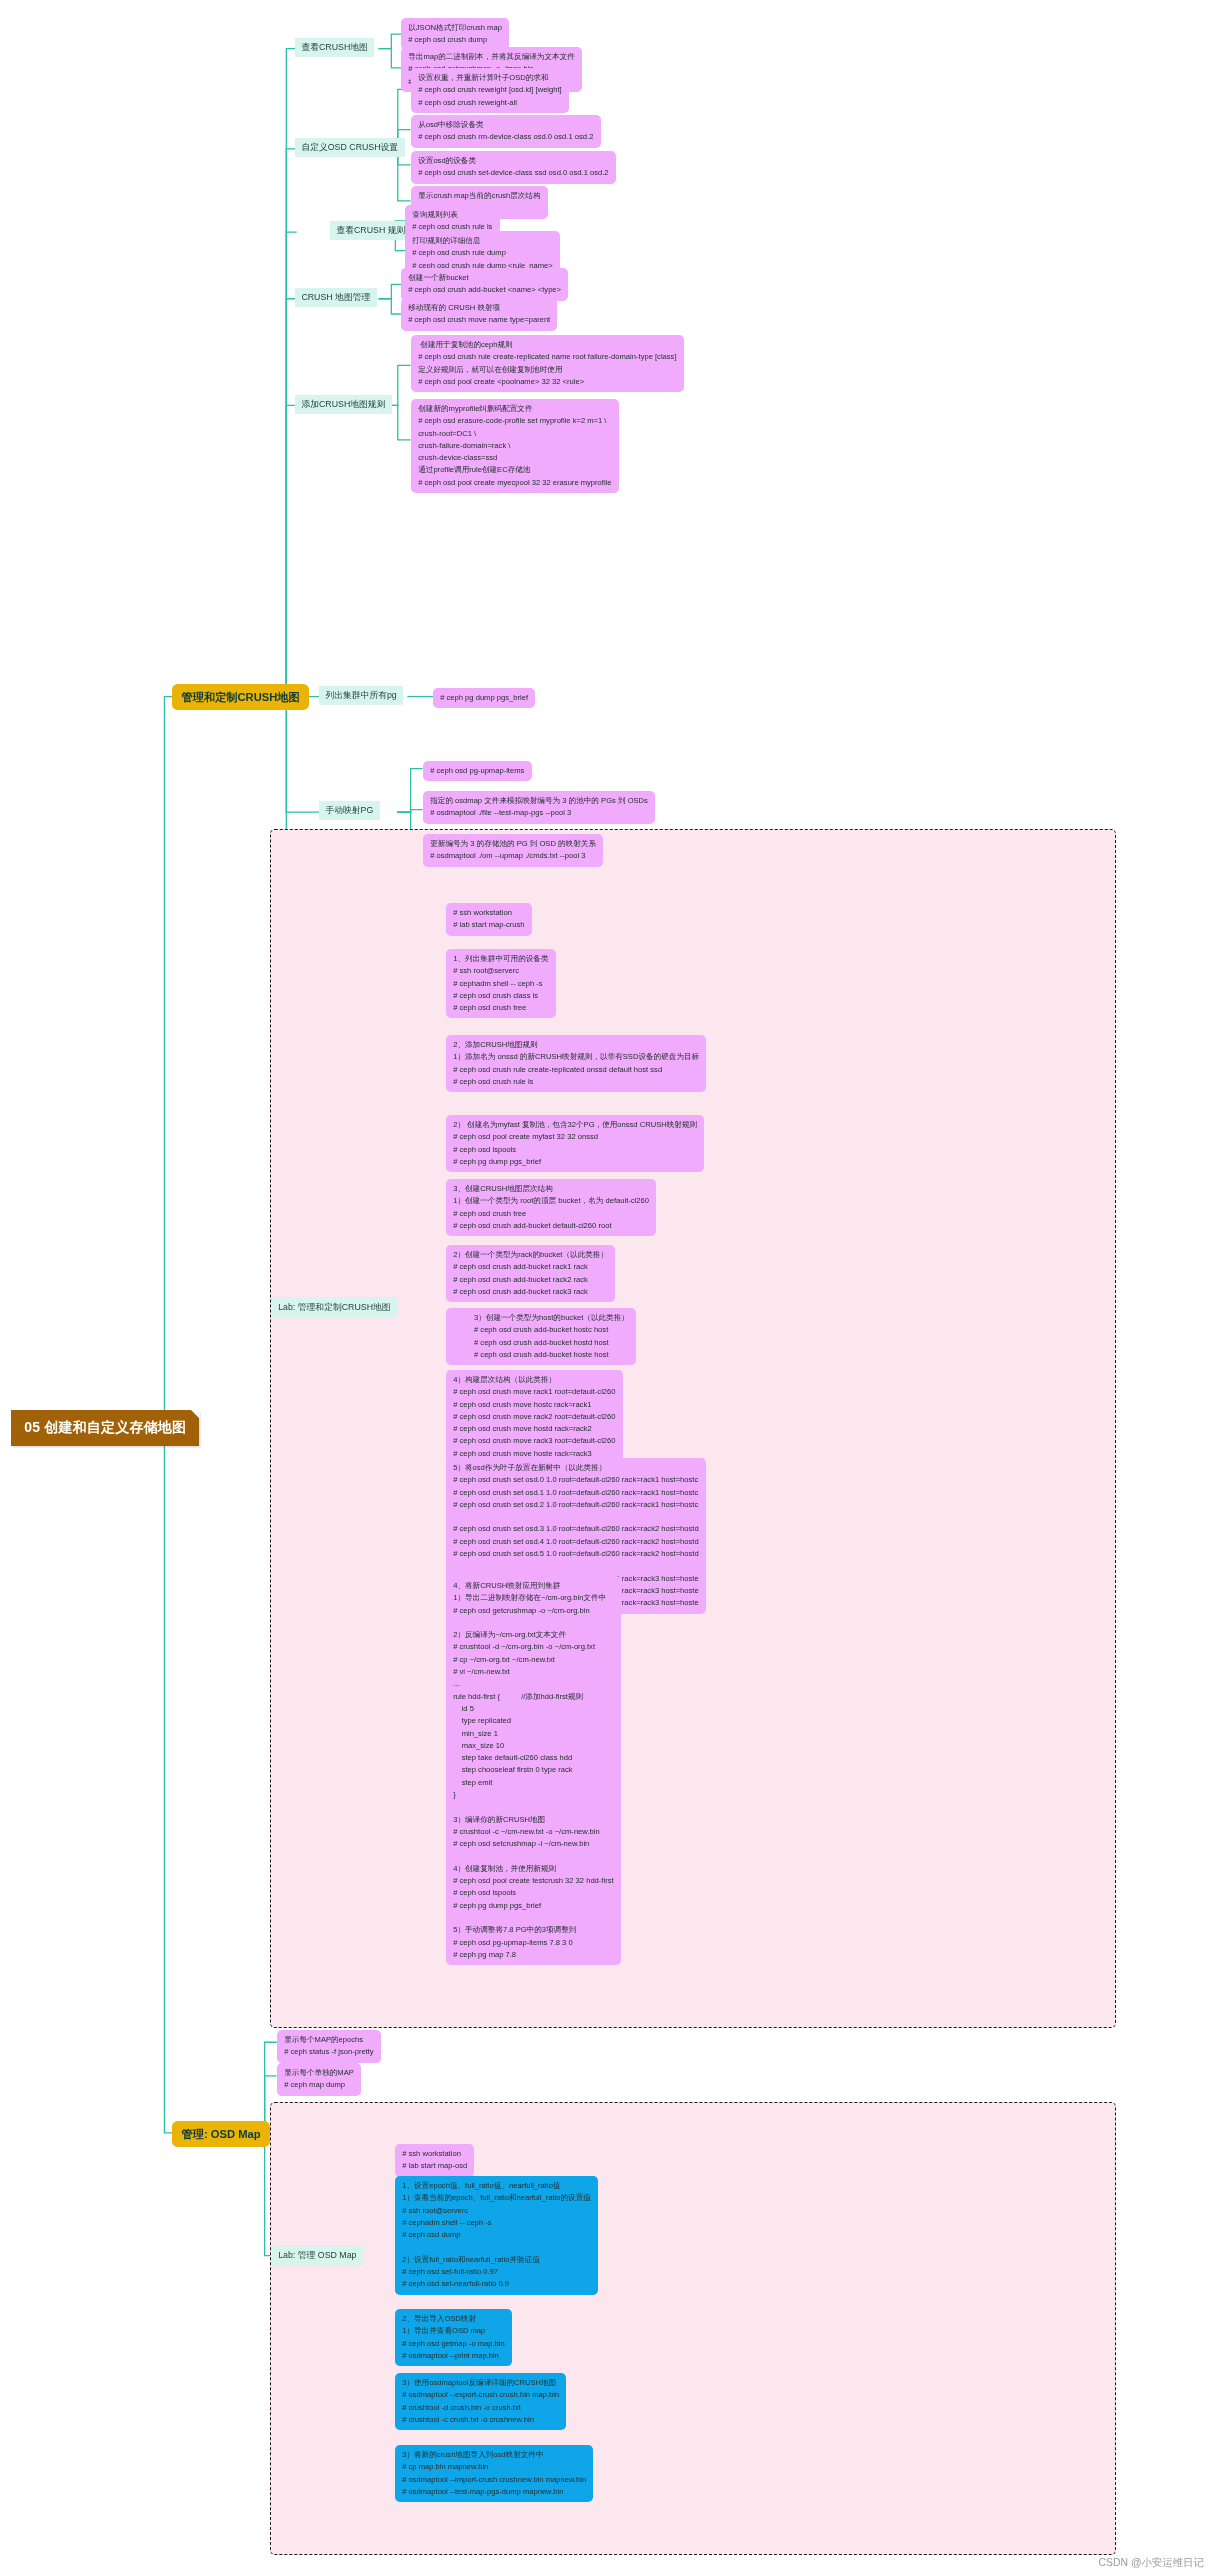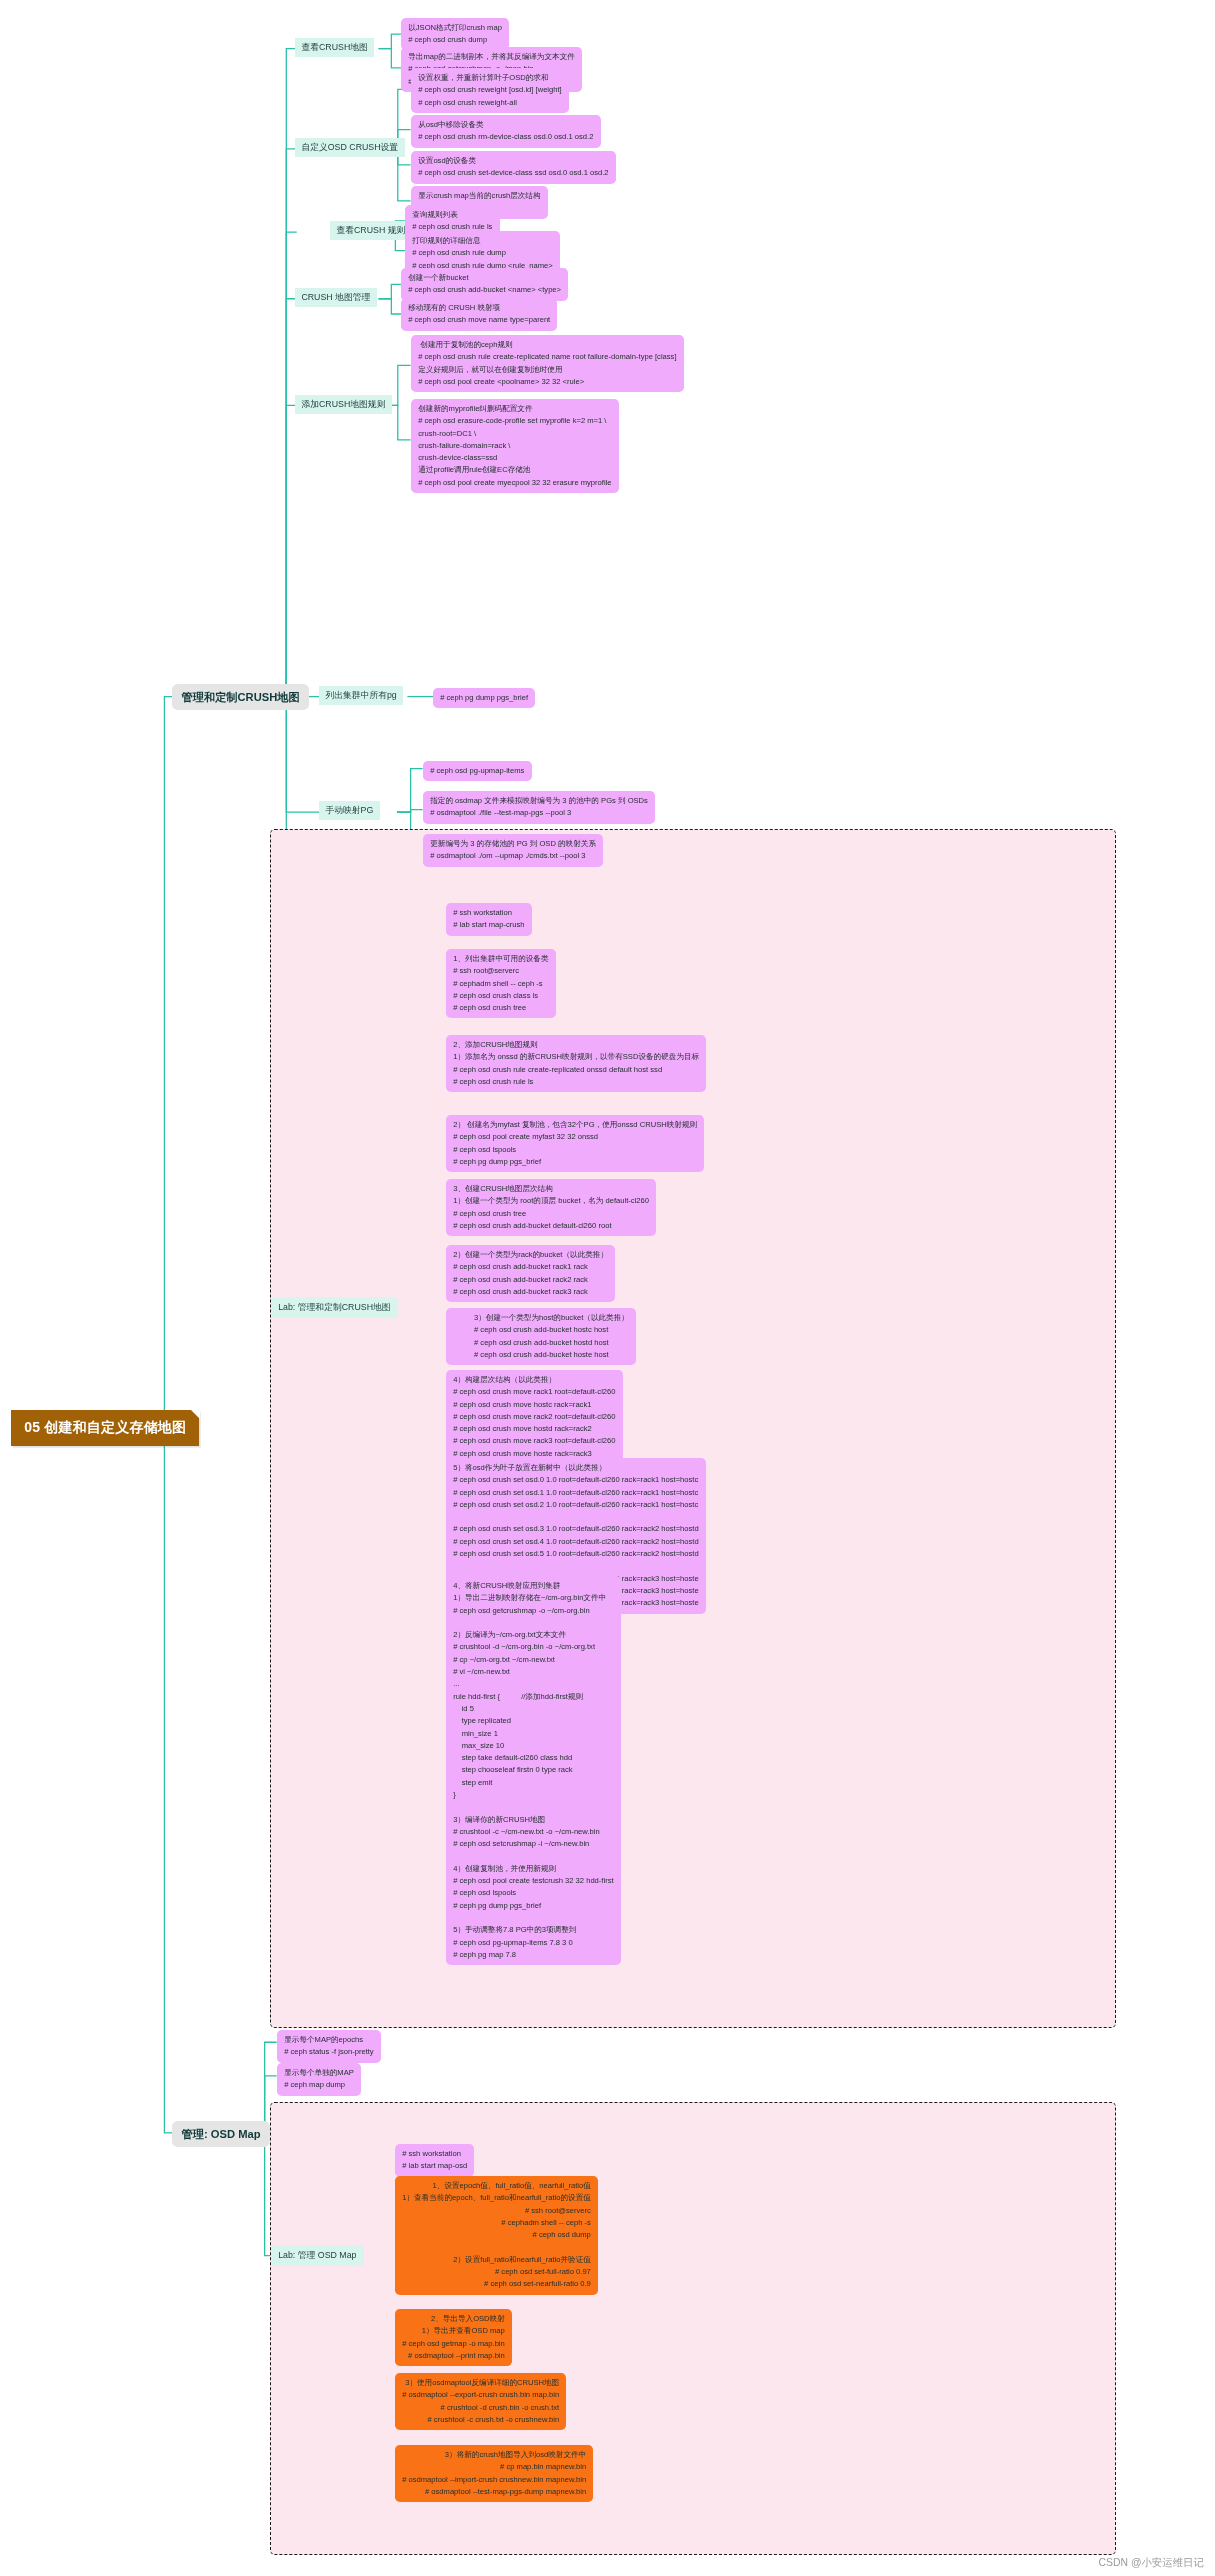--- a/index.html
+++ b/index.html
@@ -18,35 +18,35 @@
     background:#a16207;color:#ffffff;font-weight:bold;font-size:14px;
     padding:8.8px 13px;white-space:nowrap;letter-spacing:0.2px;
     box-shadow:1.6px 1.6px 0 rgba(0,0,0,.12);
   }
   .root:after{
     content:"";position:absolute;right:-0.8px;top:-0.8px;
     border-left:10.4px solid transparent;border-top:10.4px solid #ffffff;
   }
 
   .branch{
-    background:#e5e5e5;color:#103a3a;font-size:11.2px;font-weight:600;
+    background:#eab308;color:#103a3a;font-size:11.2px;font-weight:600;
     padding:5.6px 9.6px;border-radius:5.6px;white-space:nowrap;
   }
 
   .topic{
     background:#d7f5ec;color:#1d3c3c;font-size:8.8px;
     padding:3.2px 6.4px;border-radius:0;white-space:nowrap;line-height:1.45;
   }
 
   .leaf{
     background:#f0abfc;color:#24302f;font-size:7.6px;
     padding:4px 7.2px;border-radius:4.8px;line-height:1.62;
     white-space:pre;font-weight:400;
   }
-  .leaf.blue{background:#f97316;text-align:right;}
+  .leaf.blue{background:#0ea5e9;}
 
   .lab-wrap{
     position:absolute;box-sizing:border-box;
     background:#fce7ef;border:1.6px dashed #1a1a1a;border-radius:4.8px;
   }
 
   .lab-label{
     background:#d7f5ec;color:#1d3c3c;font-size:8.8px;
     padding:4px 7.2px;border-radius:4px;white-space:nowrap;
   }

